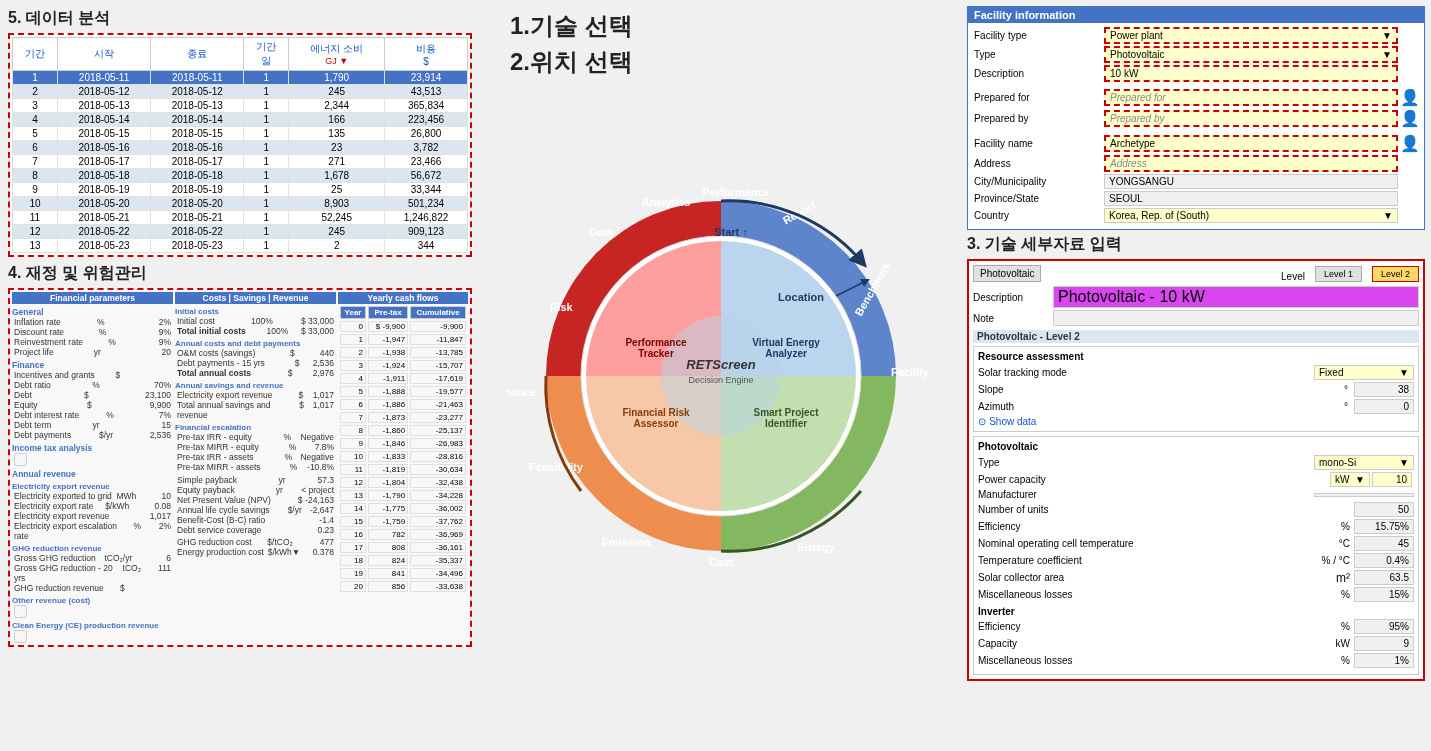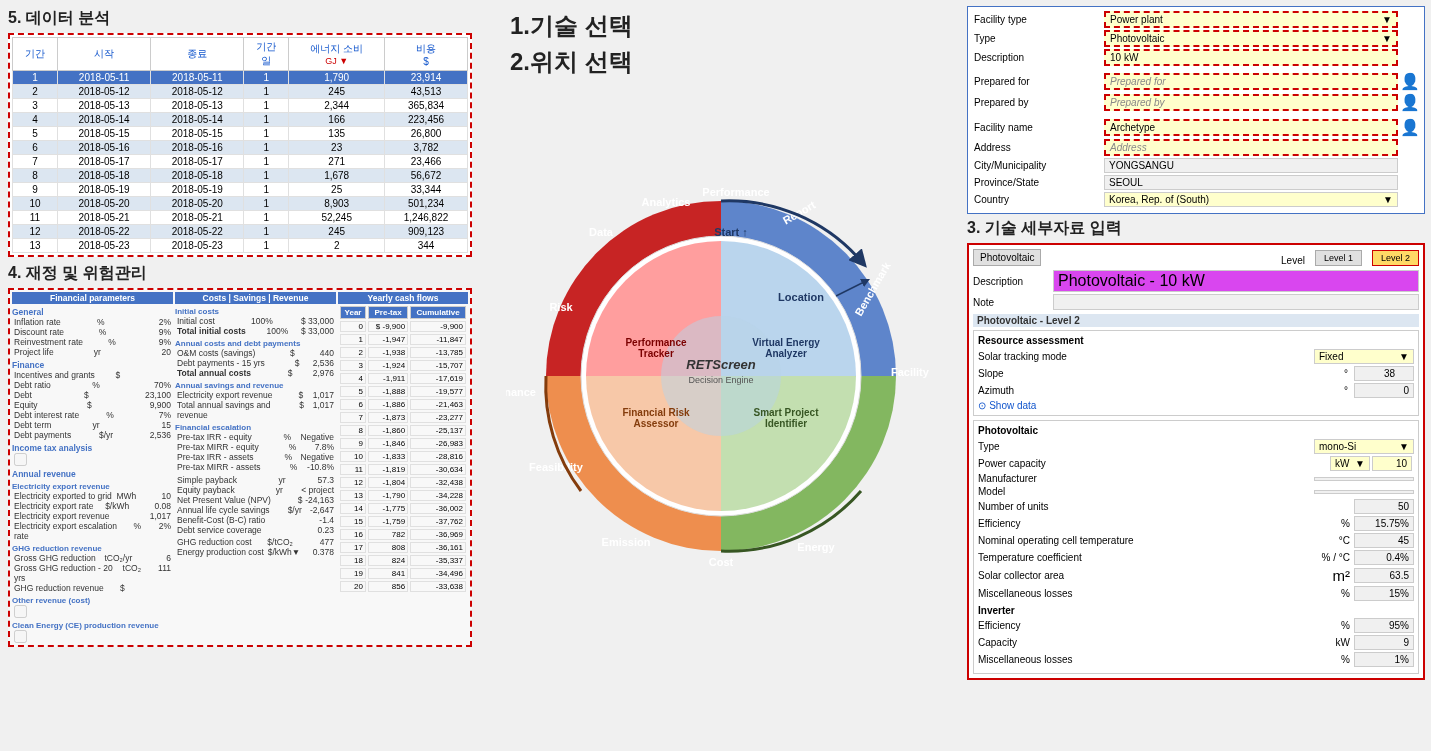--- a/index.html
+++ b/index.html
@@ -597,20 +597,21 @@
 
       <path d="M215 40 A175 175 0 0 1 355 100" fill="none" stroke="#1f3864" stroke-width="3" marker-end="url(#arrowBlue)"></path>
       <path d="M355 330 A175 175 0 0 1 215 390" fill="none" stroke="#375623" stroke-width="3"></path>
       <path d="M75 330 A175 175 0 0 1 40 215" fill="none" stroke="#843c0c" stroke-width="3"></path>
     </svg>
   </div>
 
   <div class="right-panel">
 
     <div class="facility-info-box">
+      <div class="facility-info-header">Facility information</div>
       <div style="padding: 4px 6px;">
 
         <div style="display:grid; grid-template-columns: 130px 1fr 20px; align-items:center; margin-bottom:2px;">
           <span style="font-size:10px;">Facility type</span>
           <div style="background:#ffffcc; border:2px dashed #c00; padding:1px 4px; font-size:10px; display:flex; justify-content:space-between;">
             <span>Power plant</span>
               <span>▼</span>
           </div>
           <span></span>
         </div>
@@ -725,21 +726,21 @@
             <span style="font-size:10px;">Solar tracking mode</span>
             <div style="background:#ffffcc; border:1px solid #ccc; padding:1px 4px; font-size:10px; min-width:100px; display:flex; justify-content:space-between;">
               <span>Fixed</span>
                 <span>▼</span>
             </div>
           </div>
 
           <div style="display:grid; grid-template-columns: 1fr auto auto; align-items:center; margin-bottom:2px;">
             <span style="font-size:10px;">Slope</span>
             <span style="font-size:10px; padding:0 6px;">°</span>
-            <div style="background:#f0f0f0; border:1px solid #ccc; padding:1px 18px; font-size:10px; min-width:60px; text-align:right;">38</div>
+            <div style="background:#f0f0f0; border:1px solid #ccc; padding:1px 4px; font-size:10px; min-width:60px; text-align:right;">38</div>
           </div>
 
           <div style="display:grid; grid-template-columns: 1fr auto auto; align-items:center; margin-bottom:2px;">
             <span style="font-size:10px;">Azimuth</span>
             <span style="font-size:10px; padding:0 6px;">°</span>
             <div style="background:#f0f0f0; border:1px solid #ccc; padding:1px 4px; font-size:10px; min-width:60px; text-align:right;">0</div>
           </div>
           <div style="color:#1155cc; font-size:10px; cursor:pointer;">⊙ Show data</div>
         </div>
 
@@ -761,24 +762,20 @@
                 <span>▼</span>
               </div>
             <div style="background:#ffffcc; border:1px solid #ccc; padding:1px 4px; font-size:10px; min-width:40px; text-align:right;">10</div>
           </div>
 
           <div style="display:grid; grid-template-columns: 1fr auto; align-items:center; margin-bottom:2px;">
             <span style="font-size:10px;">Manufacturer</span>
             <div style="background:#f0f0f0; border:1px solid #ccc; padding:1px 4px; font-size:10px; min-width:100px;"></div>
           </div>
 
-          <div style="display:grid; grid-template-columns: 1fr auto; align-items:center; margin-bottom:2px;">
-            <span style="font-size:10px;">Model</span>
-            <div style="background:#f0f0f0; border:1px solid #ccc; padding:1px 4px; font-size:10px; min-width:100px;"></div>
-          </div>
 
           <div style="display:grid; grid-template-columns: 1fr auto; align-items:center; margin-bottom:2px;">
             <span style="font-size:10px;">Number of units</span>
             <div style="background:#f0f0f0; border:1px solid #ccc; padding:1px 4px; font-size:10px; min-width:60px; text-align:right;">50</div>
           </div>
 
           <div style="display:grid; grid-template-columns: 1fr auto auto; align-items:center; margin-bottom:2px;">
             <span style="font-size:10px;">Efficiency</span>
             <span style="font-size:10px; padding:0 4px;">%</span>
             <div style="background:#f0f0f0; border:1px solid #ccc; padding:1px 4px; font-size:10px; min-width:60px; text-align:right;">15.75%</div>
@@ -791,21 +788,21 @@
           </div>
 
           <div style="display:grid; grid-template-columns: 1fr auto auto; align-items:center; margin-bottom:2px;">
             <span style="font-size:10px;">Temperature coefficient</span>
             <span style="font-size:10px; padding:0 4px;">% / °C</span>
             <div style="background:#f0f0f0; border:1px solid #ccc; padding:1px 4px; font-size:10px; min-width:60px; text-align:right;">0.4%</div>
           </div>
 
           <div style="display:grid; grid-template-columns: 1fr auto auto; align-items:center; margin-bottom:2px;">
             <span style="font-size:10px;">Solar collector area</span>
-            <span style="font-size:15px; padding:0 4px;">m²</span>
+            <span style="font-size:12px; padding:0 4px;">m²</span>
             <div style="background:#f0f0f0; border:1px solid #ccc; padding:1px 4px; font-size:10px; min-width:60px; text-align:right;">63.5</div>
           </div>
 
           <div style="display:grid; grid-template-columns: 1fr auto auto; align-items:center; margin-bottom:2px;">
             <span style="font-size:10px;">Miscellaneous losses</span>
             <span style="font-size:10px; padding:0 4px;">%</span>
             <div style="background:#f0f0f0; border:1px solid #ccc; padding:1px 4px; font-size:10px; min-width:60px; text-align:right;">15%</div>
           </div>
 
           <div style="font-weight:bold; font-size:10px; margin:4px 0 2px;">Inverter</div>

